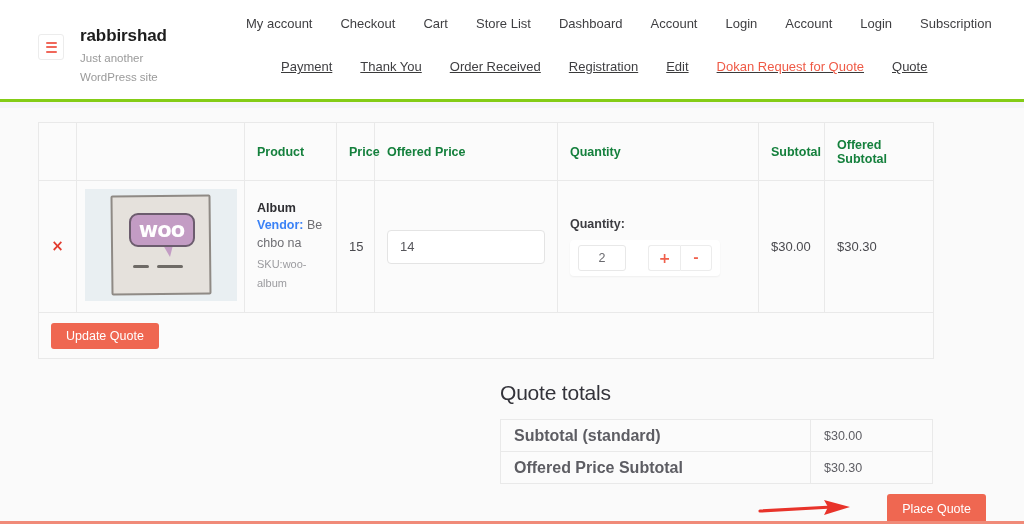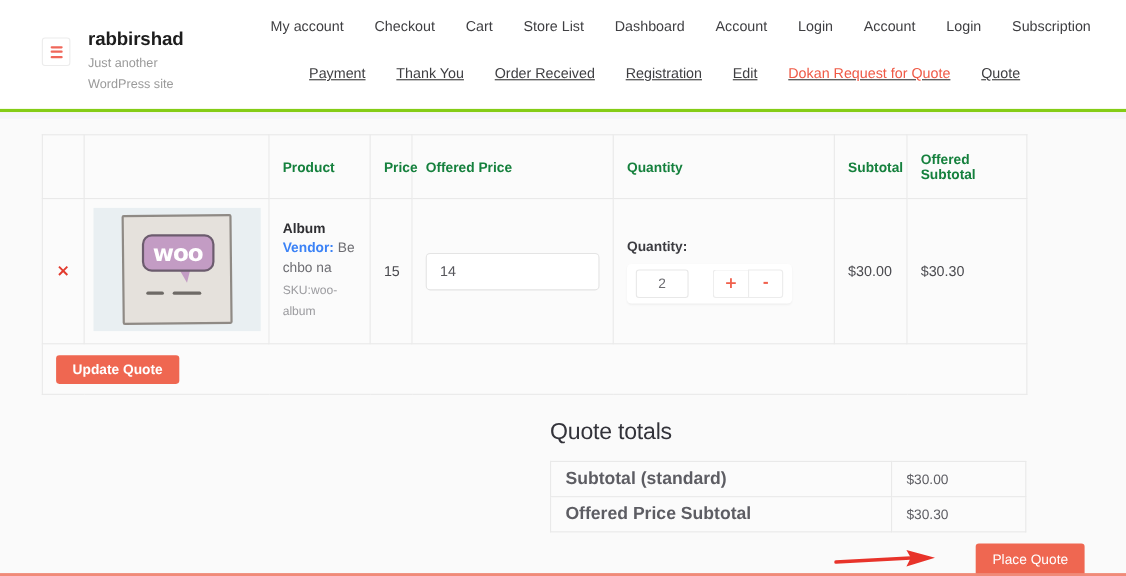--- a/index.html
+++ b/index.html
@@ -292,21 +292,21 @@
     height: 46px !important;
     padding: 8px 12px !important;
     text-align: right;
   }
   #update-quote-button {
     background: #ef6751;
     color: #ffffff;
     border: none;
     border-radius: 3px;
     font-size: 12.5px;
-    font-weight: bold;
+    font-weight: normal;
     padding: 6px 15px;
     cursor: pointer;
     font-family: "Liberation Sans", sans-serif;
   }
 
   
   #quote-totals-section {
     margin-top: 22px;
     margin-left: 462px;
     width: 433px;

